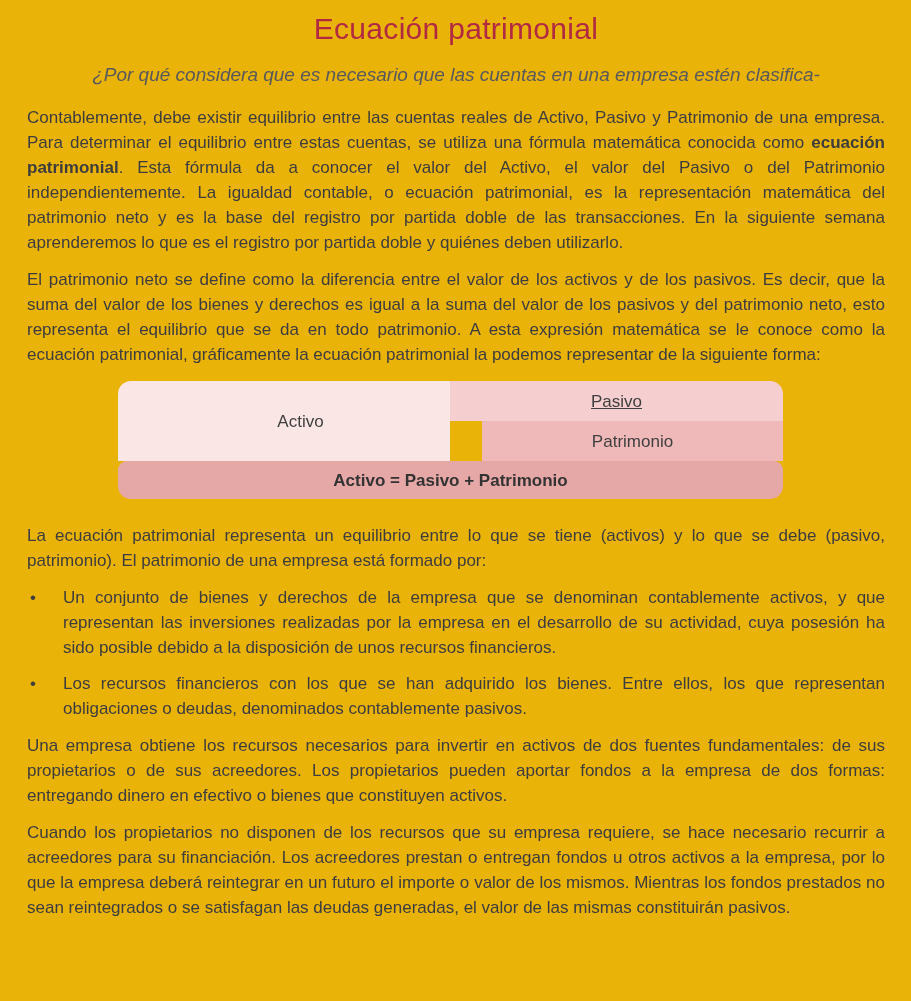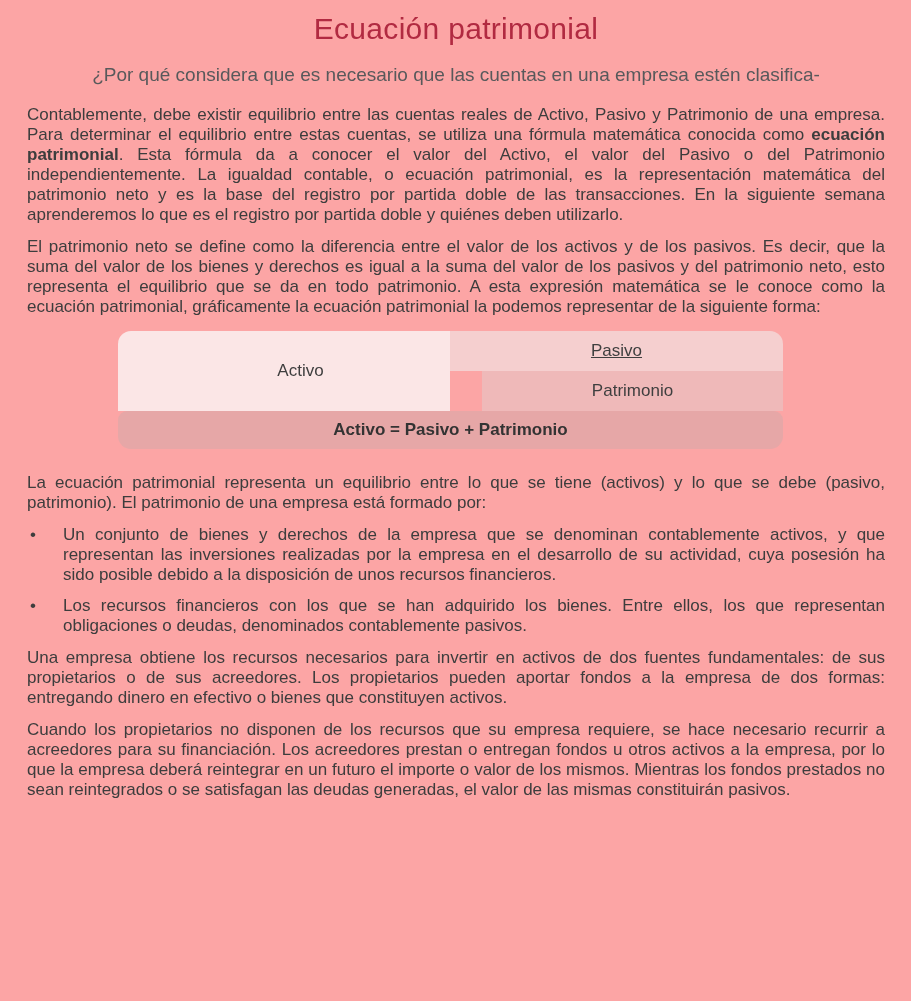--- a/index.html
+++ b/index.html
@@ -4,44 +4,45 @@
 <style>
   html, body {
     margin: 0;
     padding: 0;
     background: #ffffff;
   }
   .page {
     position: relative;
     width: 911px;
     height: 1001px;
-    background: #fca5a5;
+    background: #eab308;
     box-sizing: border-box;
     padding: 12px 26px 0 27px;
     font-family: "Liberation Sans", sans-serif;
     overflow: hidden;
   }
   .page-title {
     text-align: center;
     font-size: 30px;
     font-weight: 500;
     letter-spacing: 0.3px;
     color: var(--title, #b12a41);
     margin: 0 0 16px 0;
   }
   .intro-question {
     text-align: center;
+    font-style: italic;
     font-size: 19px;
     line-height: 26px;
     color: var(--subtitle, #58595b);
     margin: 0 0 17px 0;
   }
   .body-text {
     font-size: 17px;
-    line-height: 20px;
+    line-height: 25px;
     color: var(--body-text, #3d3d3d);
     text-align: justify;
   }
   p.para {
     margin: 0 0 12px 0;
   }
   .bold-term { font-weight: bold; }
   .equation-diagram {
     width: 665px;
     margin: 14px 0 24px 91px;

